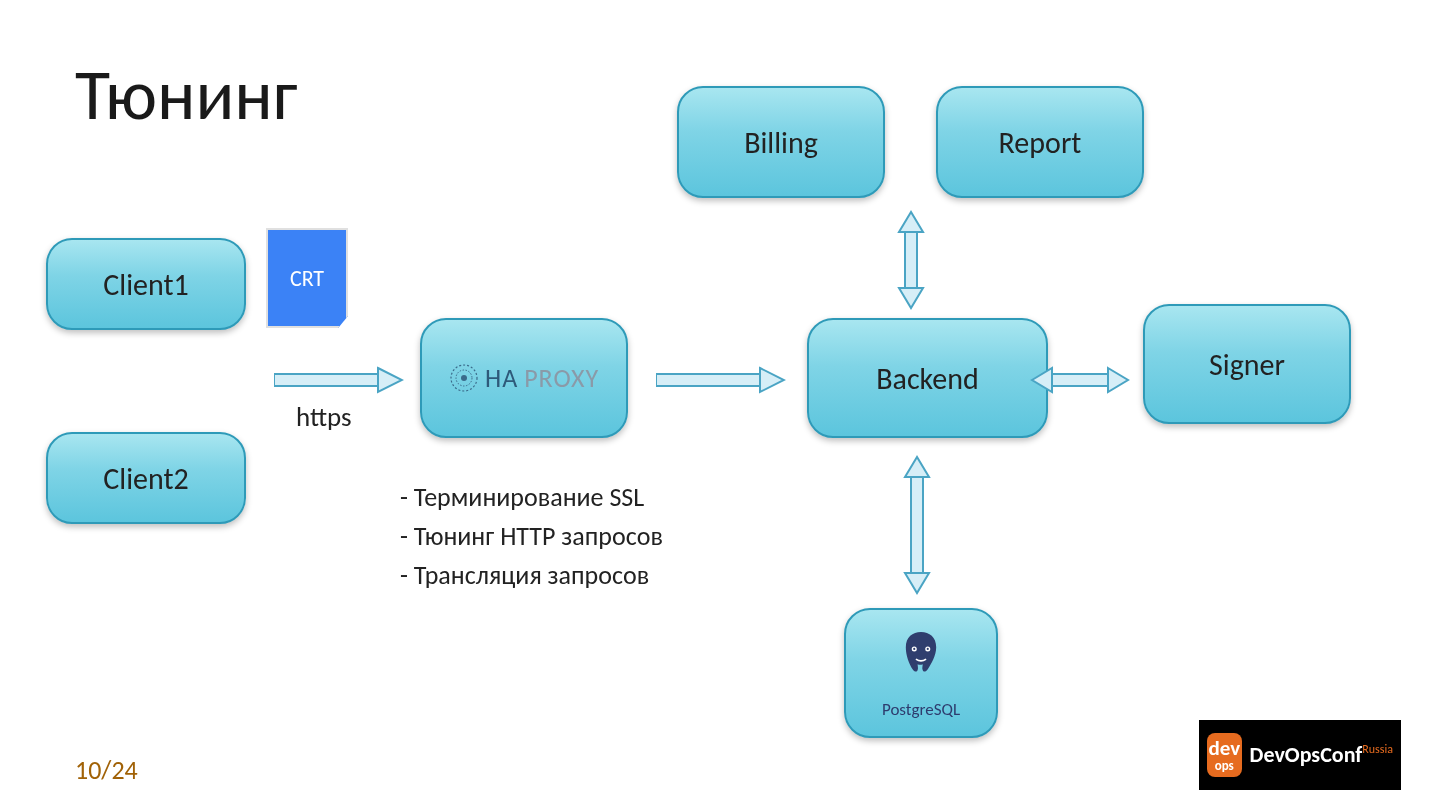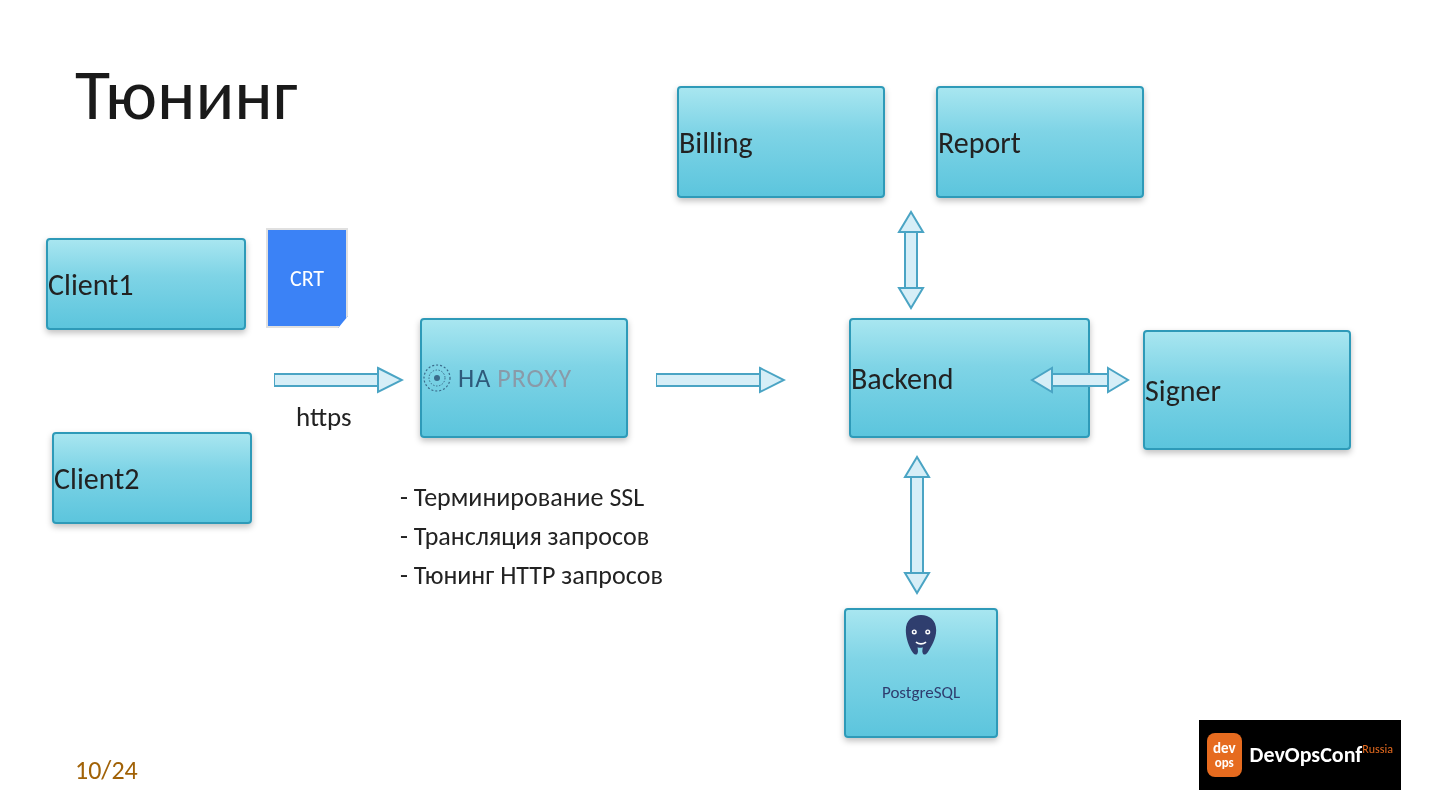--- a/index.html
+++ b/index.html
@@ -20,27 +20,27 @@
   .title {
     position: absolute;
     left: 75px;
     top: 50px;
     font-size: 72px;
     color: #1a1a1a;
   }
   .box {
     position: absolute;
     box-sizing: border-box;
-    border-radius: 4px;
+    border-radius: 26px;
     border: 2px solid #2e9ab8;
     background: linear-gradient(to bottom, #a8e6f0 0%, #7fd4e6 40%, #5cc5dd 100%);
     box-shadow: 0 3px 6px rgba(0,0,0,0.25);
     display: flex;
     align-items: center;
-    justify-content: flex-start;
+    justify-content: center;
     font-size: 30px;
     color: #222;
   }
   .crt {
     position: absolute;
     width: 78px;
     height: 96px;
     background: #3b82f6;
     color: #fff;
     font-size: 22px;
@@ -108,21 +108,21 @@
     height: 44px;
     border-radius: 8px;
     display: flex;
     flex-direction: column;
     align-items: center;
     justify-content: center;
     font-size: 14px;
     line-height: 1;
     font-weight: bold;
   }
-  .logo-dev .top { font-size: 15px; }
+  .logo-dev .top { font-size: 21px; }
   .logo-dev .bot { font-size: 13px; color:#fff; }
   .logo-text {
     display: flex;
     flex-direction: row;
     line-height: 1.05;
   }
   .logo-text .l1 { font-size: 22px; font-weight: bold; }
   .logo-text .l2 { font-size: 22px; font-weight: bold; }
   .logo-text .l3 { font-size: 12px; color: #e66b1f; }
 
@@ -153,21 +153,21 @@
   <div class="title">Тюнинг</div>
 
   <div class="box" style="left:46px; top:238px; width:200px; height:92px;">
     <span>Client1</span>
   </div>
 
   <div class="crt" style="left:266px; top:228px;">
     <span>CRT</span>
   </div>
 
-  <div class="box" style="left:52px; top:432px; width:200px; height:92px;">
+  <div class="box" style="left:46px; top:432px; width:200px; height:92px;">
     <span>Client2</span>
   </div>
 
   <div class="https-label" style="left:296px; top:400px;">https</div>
 
   <div class="box" style="left:420px; top:318px; width:208px; height:120px;">
     <span class="haproxy-text">
       <span class="ha-icon">
         <svg viewBox="0 0 30 30">
           <circle cx="15" cy="15" r="13" fill="none" stroke="#3a6a8a" stroke-width="1.2" stroke-dasharray="2 2"></circle>
@@ -181,25 +181,25 @@
   </div>
 
   <div class="box" style="left:677px; top:86px; width:208px; height:112px;">
     <span>Billing</span>
   </div>
 
   <div class="box" style="left:936px; top:86px; width:208px; height:112px;">
     <span>Report</span>
   </div>
 
-  <div class="box" style="left:849px; top:318px; width:241px; height:120px;">
+  <div class="box" style="left:807px; top:318px; width:241px; height:120px;">
     <span>Backend</span>
   </div>
 
-  <div class="box" style="left:1143px; top:330px; width:208px; height:120px;">
+  <div class="box" style="left:1143px; top:304px; width:208px; height:120px;">
     <span>Signer</span>
   </div>
 
   <div class="box pg-box" style="left:844px; top:608px; width:154px; height:130px;">
     <span class="pg-logo">
       <svg viewBox="0 0 64 64">
         <path d="M32 6c-10 0-18 6-18 18 0 10 4 20 8 26 2 3 5 4 6 1 1-2 0-5 0-7 2 1 4 1 6 0 0 2-1 5 0 7 1 3 4 2 6-1 4-6 10-16 10-26 0-12-8-18-18-18z" fill="#2f3e6e"></path>
         <circle cx="24" cy="26" r="3" fill="#fff"></circle>
         <circle cx="40" cy="26" r="3" fill="#fff"></circle>
         <circle cx="24" cy="26" r="1.3" fill="#2f3e6e"></circle>
@@ -243,22 +243,22 @@
   <div class="arrow" style="left:902px; top:455px;">
     <svg width="30" height="140">
       <polygon points="15,2 3,22 27,22" fill="#d6eef7" stroke="#4aa4c4" stroke-width="2"></polygon>
       <rect x="9" y="22" width="12" height="96" fill="#d6eef7" stroke="#4aa4c4" stroke-width="2"></rect>
       <polygon points="3,118 27,118 15,138" fill="#d6eef7" stroke="#4aa4c4" stroke-width="2"></polygon>
     </svg>
   </div>
 
   <div class="bullets">
     <div>Терминирование SSL</div>
+    <div>Тюнинг HTTP запросов</div>
     <div>Трансляция запросов</div>
-    <div>Тюнинг HTTP запросов</div>
   </div>
 
   <div class="page-number">10/24</div>
 
   <div class="logo-block">
     <div class="logo-dev">
       <span class="top">dev</span>
       <span class="bot">ops</span>
     </div>
     <div class="logo-text">

